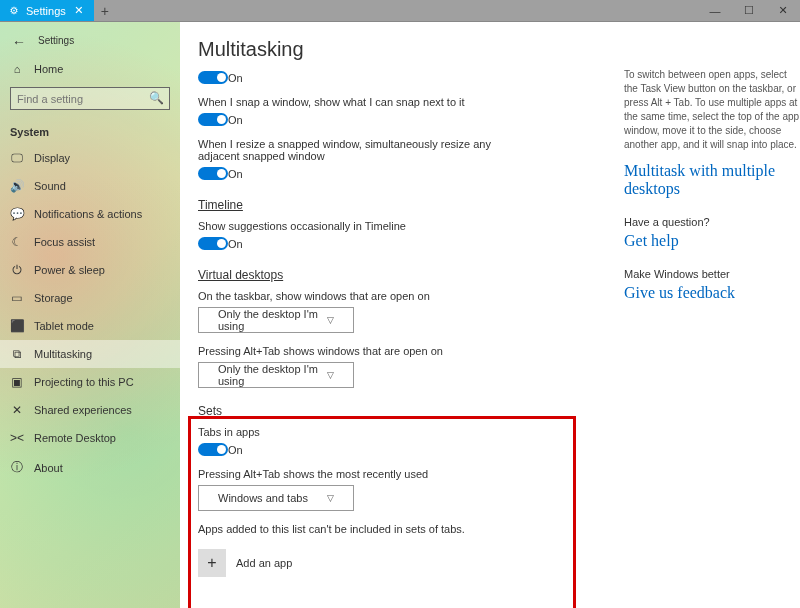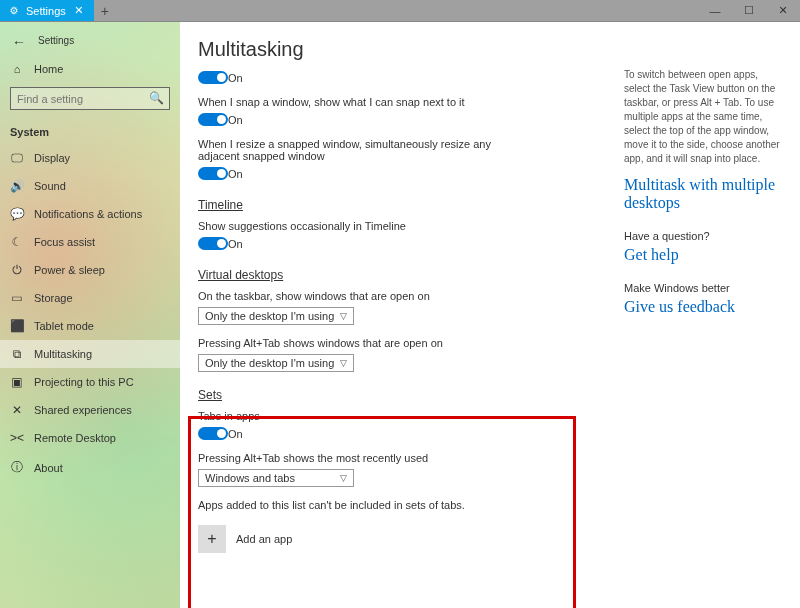--- a/index.html
+++ b/index.html
@@ -38,37 +38,37 @@
 .search-icon { position: absolute; right: 6px; top: 4px; font-size: 12px; pointer-events: none; }
 
 .section-title { font-weight: 600; font-size: 11px; padding: 6px 10px; }
 
 .nav-item { display: flex; align-items: center; padding: 7px 10px; gap: 10px; cursor: pointer; font-size: 11px; }
 .nav-item.active { background: rgba(255,255,255,0.45); }
 .nav-item .icon { width: 14px; text-align: center; font-size: 12px; }
 
 .content-wrap { flex: 1; display: flex; overflow: hidden; }
 .main { flex: 1; padding: 16px 20px 20px 18px; overflow-y: auto; }
-.aside { width: 180px; padding: 46px 14px 0 4px; font-size: 10px; color: #555; }
+.aside { width: 180px; padding: 46px 0 0 4px; font-size: 10px; color: #555; }
 
 .page-title { font-size: 20px; font-weight: 400; margin-bottom: 10px; }
 
 .toggle-row { margin-bottom: 10px; }
 .toggle { display: inline-flex; align-items: center; }
 .switch { width: 30px; height: 13px; border-radius: 7px; position: relative; display: inline-block; }
 .switch.on { background: #0078d7; }
 .switch-thumb { width: 9px; height: 9px; border-radius: 50%; background: #fff; position: absolute; top: 2px; }
 .switch.on .switch-thumb { right: 2px; }
 .toggle-label { font-size: 11px; }
 
 .setting-desc { font-size: 11px; margin-bottom: 5px; max-width: 330px; }
 
 .section-heading { font-size: 12px; font-weight: 400; margin: 16px 0 8px; text-decoration: underline; }
 
-.select { border: 1px solid #999; width: 156px; height: 18px; display: flex; align-items: center; justify-content: space-between; padding: 0 6px; font-size: 11px; background: #fff; cursor: pointer; margin-bottom: 12px; }
+.select { border: 1px solid #999; width: 156px; height: 26px; display: flex; align-items: center; justify-content: space-between; padding: 0 19px; font-size: 11px; background: #fff; cursor: pointer; margin-bottom: 12px; }
 .select .chev { font-size: 9px; color: #555; }
 
 .note { font-size: 11px; margin: 8px 0 14px; }
 
 .add-app { display: flex; align-items: center; gap: 10px; cursor: pointer; }
 .add-app-btn { width: 28px; height: 28px; background: #ddd; display: flex; align-items: center; justify-content: center; font-size: 16px; }
 
 .highlight-box { position: absolute; border: 3px solid #d40000; left: 188px; top: 394px; width: 388px; height: 206px; pointer-events: none; z-index: 5; }
 
 .aside-head { font-size: 11px; color: #333; margin-bottom: 4px; }

